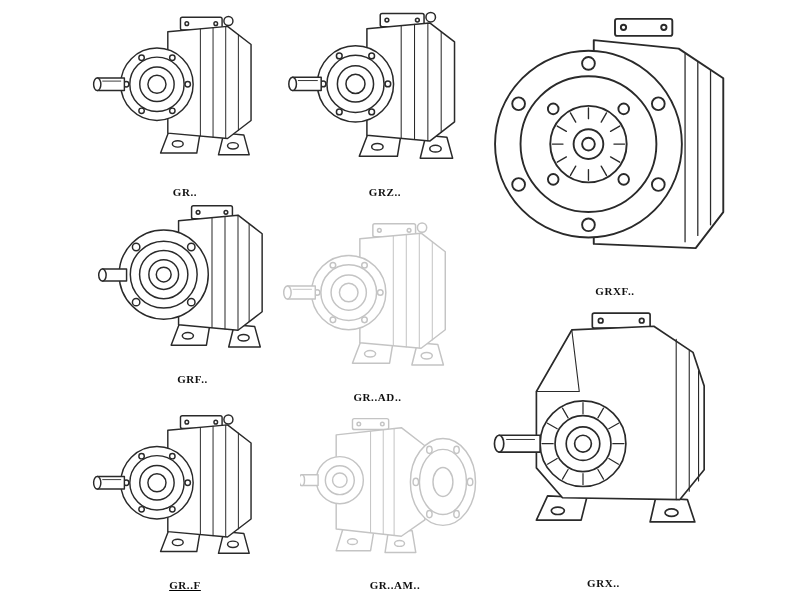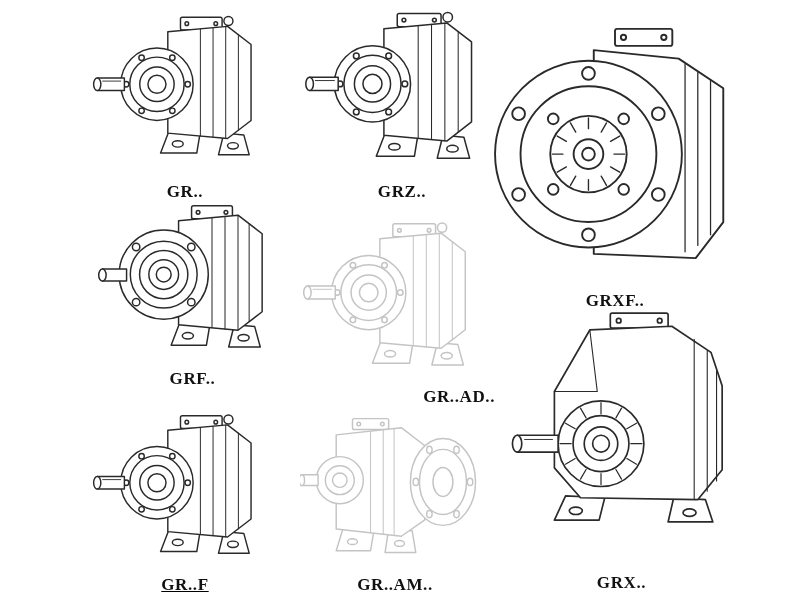--- a/index.html
+++ b/index.html
@@ -17,21 +17,21 @@
   .figure{
     position:absolute;display:flex;flex-direction:column;align-items:center;
   }
   .figure svg.drawing{
     flex:1 1 auto;width:100%;height:calc(100% - 26px);
     color:var(--line);
   }
   .figure.ghost svg.drawing{color:var(--ghost-line);}
   .fig-label{
     height:24px;line-height:22px;
-    font-weight:bold;font-size:17px;letter-spacing:0.6px;
+    font-weight:bold;font-size:11px;letter-spacing:0.6px;
     color:var(--label);text-align:center;white-space:nowrap;
   }
   #defs-svg{position:absolute;width:0;height:0;overflow:hidden;}
 </style>
 </head>
 <body>
 
 <svg id="defs-svg" xmlns="http://www.w3.org/2000/svg" xmlns:xlink="http://www.w3.org/1999/xlink" aria-hidden="true">
   <defs>
 
@@ -178,60 +178,60 @@
   </defs>
 </svg>
 
 <div class="figure" style="left:90px;top:2px;width:190px;height:203px;">
   <svg class="drawing" viewBox="0 0 210 180">
     <use href="#sym-foot" xlink:href="#sym-foot"></use>
   </svg>
   <div class="fig-label">GR..</div>
 </div>
 
-<div class="figure" style="left:302px;top:2px;width:200px;height:203px;">
+<div class="figure" style="left:285px;top:2px;width:200px;height:203px;">
   <svg class="drawing" viewBox="0 0 210 180">
     <use href="#sym-foot" xlink:href="#sym-foot"></use>
   </svg>
   <div class="fig-label">GRZ..</div>
 </div>
 
-<div class="figure" style="left:480px;top:14px;width:270px;height:300px;justify-content:flex-end;">
+<div class="figure" style="left:480px;top:4px;width:270px;height:300px;justify-content:flex-end;">
   <svg class="drawing" viewBox="0 0 240 260">
     <use href="#sym-flange-front" xlink:href="#sym-flange-front"></use>
   </svg>
   <div class="fig-label">GRXF..</div>
 </div>
 
 <div class="figure" style="left:95px;top:196px;width:195px;height:196px;">
   <svg class="drawing" viewBox="0 0 210 180">
     <use href="#sym-flange-foot" xlink:href="#sym-flange-foot"></use>
   </svg>
   <div class="fig-label">GRF..</div>
 </div>
 
-<div class="figure ghost" style="left:300px;top:214px;width:195px;height:196px;align-items:flex-end;">
+<div class="figure ghost" style="left:280px;top:214px;width:195px;height:196px;">
   <svg class="drawing" viewBox="0 0 210 180">
     <use href="#sym-foot" xlink:href="#sym-foot"></use>
   </svg>
   <div class="fig-label">GR..AD..</div>
 </div>
 
 <div class="figure" style="left:90px;top:406px;width:190px;height:192px;text-decoration:underline;">
   <svg class="drawing" viewBox="0 0 210 180">
     <use href="#sym-foot" xlink:href="#sym-foot"></use>
   </svg>
   <div class="fig-label">GR..F</div>
 </div>
 
 <div class="figure ghost" style="left:300px;top:408px;width:190px;height:190px;">
   <svg class="drawing" viewBox="0 0 210 180">
     <use href="#sym-flange-right" xlink:href="#sym-flange-right"></use>
   </svg>
   <div class="fig-label">GR..AM..</div>
 </div>
 
-<div class="figure" style="left:484px;top:302px;width:275px;height:292px;gap:37px;">
+<div class="figure" style="left:466px;top:302px;width:275px;height:292px;gap:37px;">
   <svg class="drawing" viewBox="0 0 260 250">
     <use href="#sym-big" xlink:href="#sym-big"></use>
   </svg>
   <div class="fig-label">GRX..</div>
 </div>
 
 </body></html>

